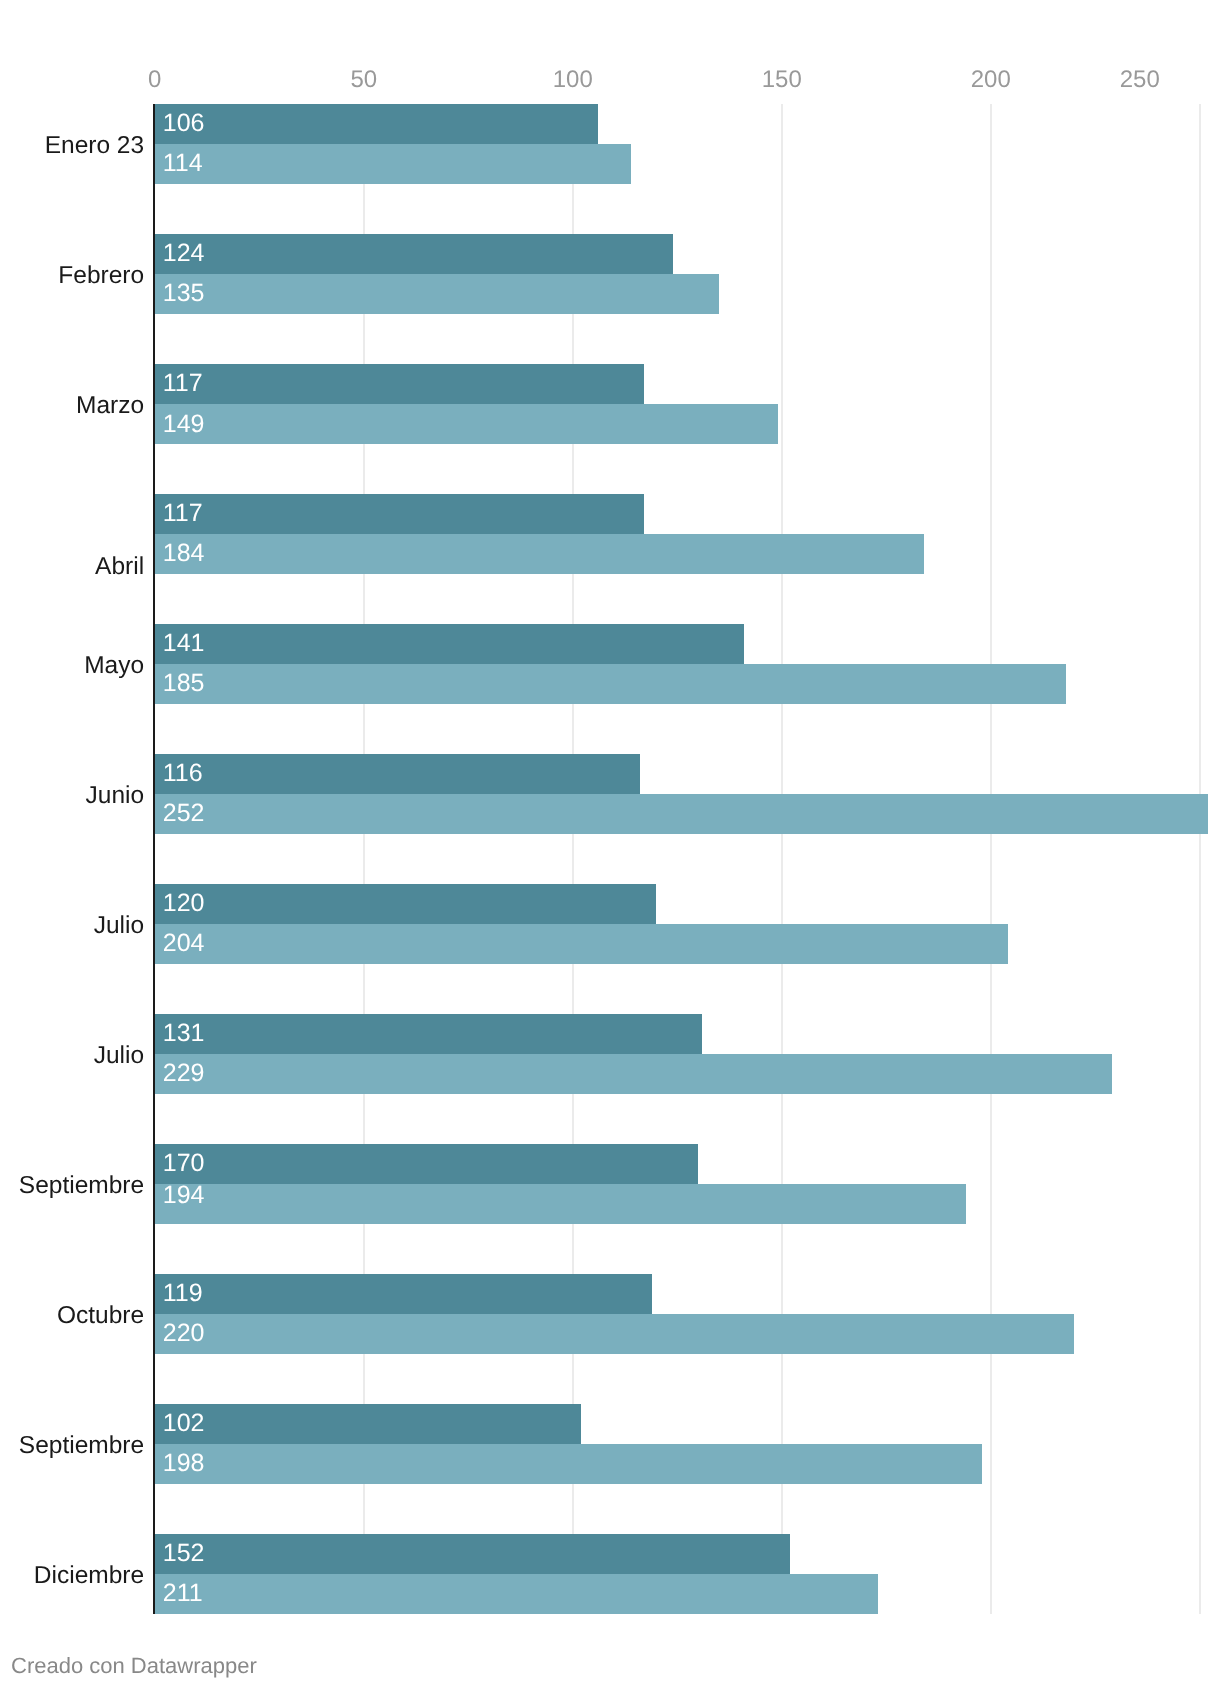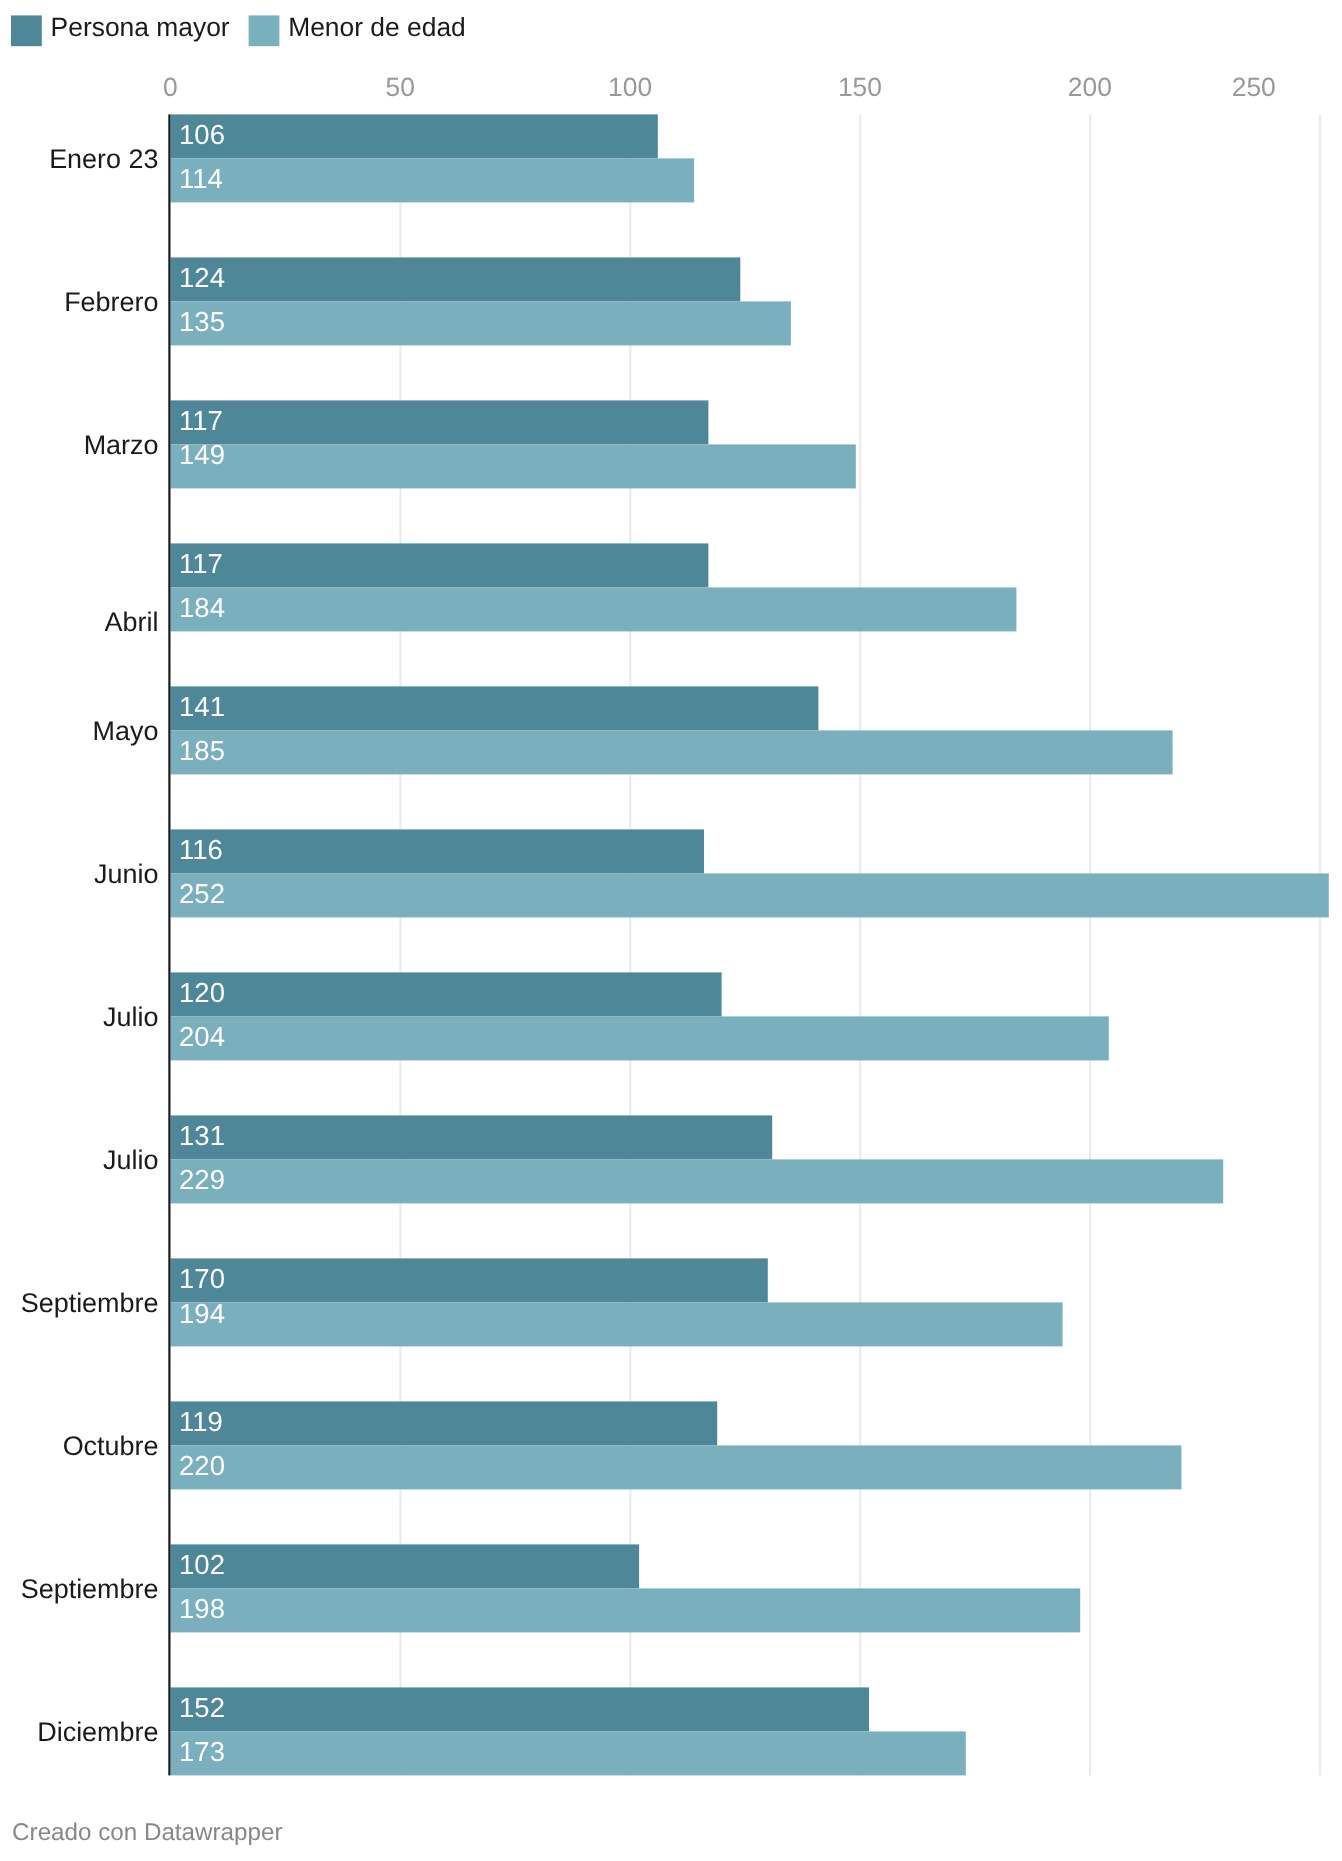--- a/index.html
+++ b/index.html
@@ -40,30 +40,20 @@
 
   
   #footer{position:absolute;left:11px;top:1654.8px;font-size:22px;
           color:#888888;line-height:1;white-space:nowrap;}
 </style>
 </head>
 <body>
 
 <div id="chart">
 
-  <div id="legend">
-  <div class="legend-item" style="left:10px">
-    <span class="legend-swatch" style="background:#4e8898"></span>
-    <span class="legend-label">Persona mayor</span>
-  </div>
-  <div class="legend-item" style="left:226px">
-    <span class="legend-swatch" style="background:#7aafbe"></span>
-    <span class="legend-label">Menor de edad</span>
-  </div>
-  </div>
 
   <div id="plot">
   <div class="gridline" style="left:362.6px;top:104px;height:1509.9px"></div>
   <div class="gridline" style="left:571.6px;top:104px;height:1509.9px"></div>
   <div class="gridline" style="left:780.6px;top:104px;height:1509.9px"></div>
   <div class="gridline" style="left:989.6px;top:104px;height:1509.9px"></div>
   <div class="gridline" style="left:1198.6px;top:104px;height:1509.9px"></div>
   <div class="bar-group">
     <div class="catlabel" style="top:133.55px">Enero 23</div>
     <div class="bar" style="top:104px;width:443.08px;background:#4e8898"></div>
@@ -76,21 +66,21 @@
     <div class="bar" style="top:234px;width:518.32px;background:#4e8898"></div>
     <div class="barlabel" style="top:240.97px">124</div>
     <div class="bar" style="top:273.95px;width:564.3px;background:#7aafbe"></div>
     <div class="barlabel" style="top:280.93px">135</div>
   </div>
   <div class="bar-group">
     <div class="catlabel" style="top:393.55px">Marzo</div>
     <div class="bar" style="top:364px;width:489.06px;background:#4e8898"></div>
     <div class="barlabel" style="top:370.98px">117</div>
     <div class="bar" style="top:403.95px;width:622.82px;background:#7aafbe"></div>
-    <div class="barlabel" style="top:402px">149</div>
+    <div class="barlabel" style="top:412px">149</div>
   </div>
   <div class="bar-group">
     <div class="catlabel" style="top:555px">Abril</div>
     <div class="bar" style="top:494px;width:489.06px;background:#4e8898"></div>
     <div class="barlabel" style="top:500.98px">117</div>
     <div class="bar" style="top:533.95px;width:769.12px;background:#7aafbe"></div>
     <div class="barlabel" style="top:540.93px">184</div>
   </div>
   <div class="bar-group">
     <div class="catlabel" style="top:653.55px">Mayo</div>
@@ -139,21 +129,21 @@
     <div class="bar" style="top:1404px;width:426.36px;background:#4e8898"></div>
     <div class="barlabel" style="top:1410.97px">102</div>
     <div class="bar" style="top:1443.95px;width:827.64px;background:#7aafbe"></div>
     <div class="barlabel" style="top:1450.92px">198</div>
   </div>
   <div class="bar-group">
     <div class="catlabel" style="top:1563.55px">Diciembre</div>
     <div class="bar" style="top:1534px;width:635.36px;background:#4e8898"></div>
     <div class="barlabel" style="top:1540.97px">152</div>
     <div class="bar" style="top:1573.95px;width:723.14px;background:#7aafbe"></div>
-    <div class="barlabel" style="top:1580.92px">173</div>
+    <div class="barlabel" style="top:1580.92px">211</div>
   </div>
   <div class="axisline" style="left:152.7px;top:104px;height:1509.9px"></div>
   <div class="tick" style="left:94.8px;width:120px">0</div>
   <div class="tick" style="left:303.8px;width:120px">50</div>
   <div class="tick" style="left:512.8px;width:120px">100</div>
   <div class="tick" style="left:721.8px;width:120px">150</div>
   <div class="tick" style="left:930.8px;width:120px">200</div>
   <div class="tick" style="left:1079.8px;width:120px;text-align:center">250</div>
   </div>
 

